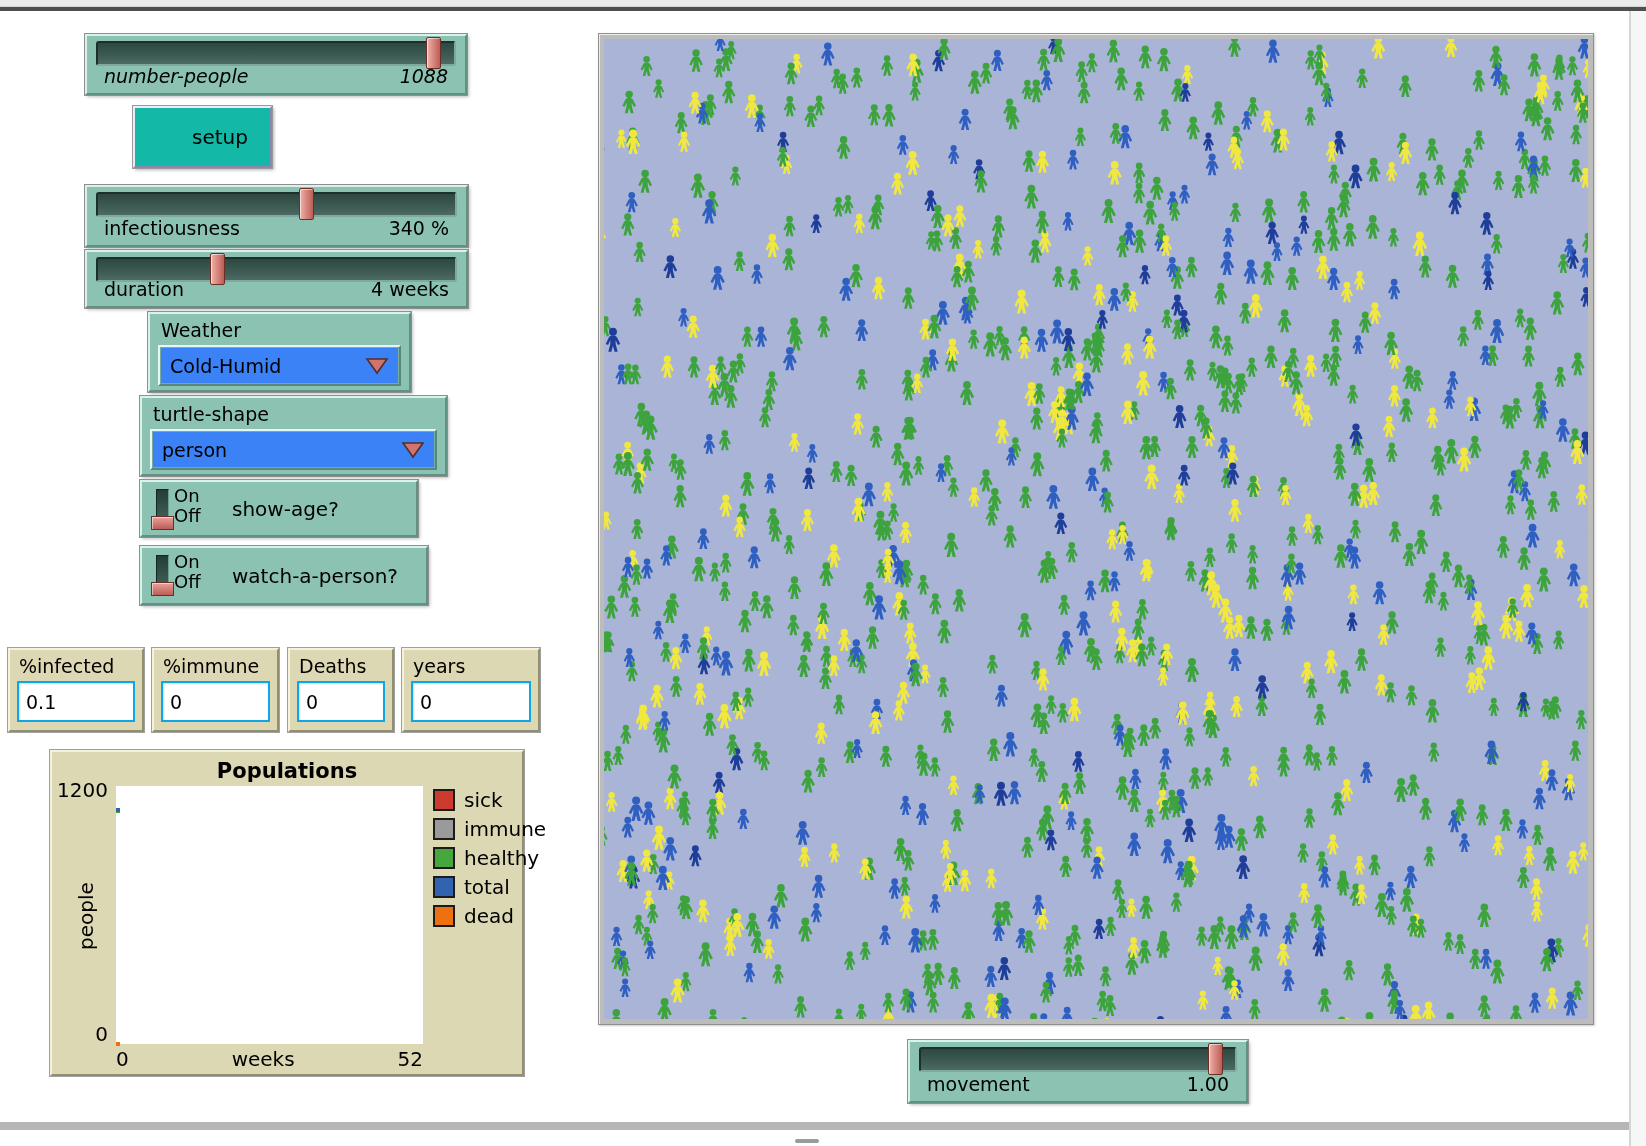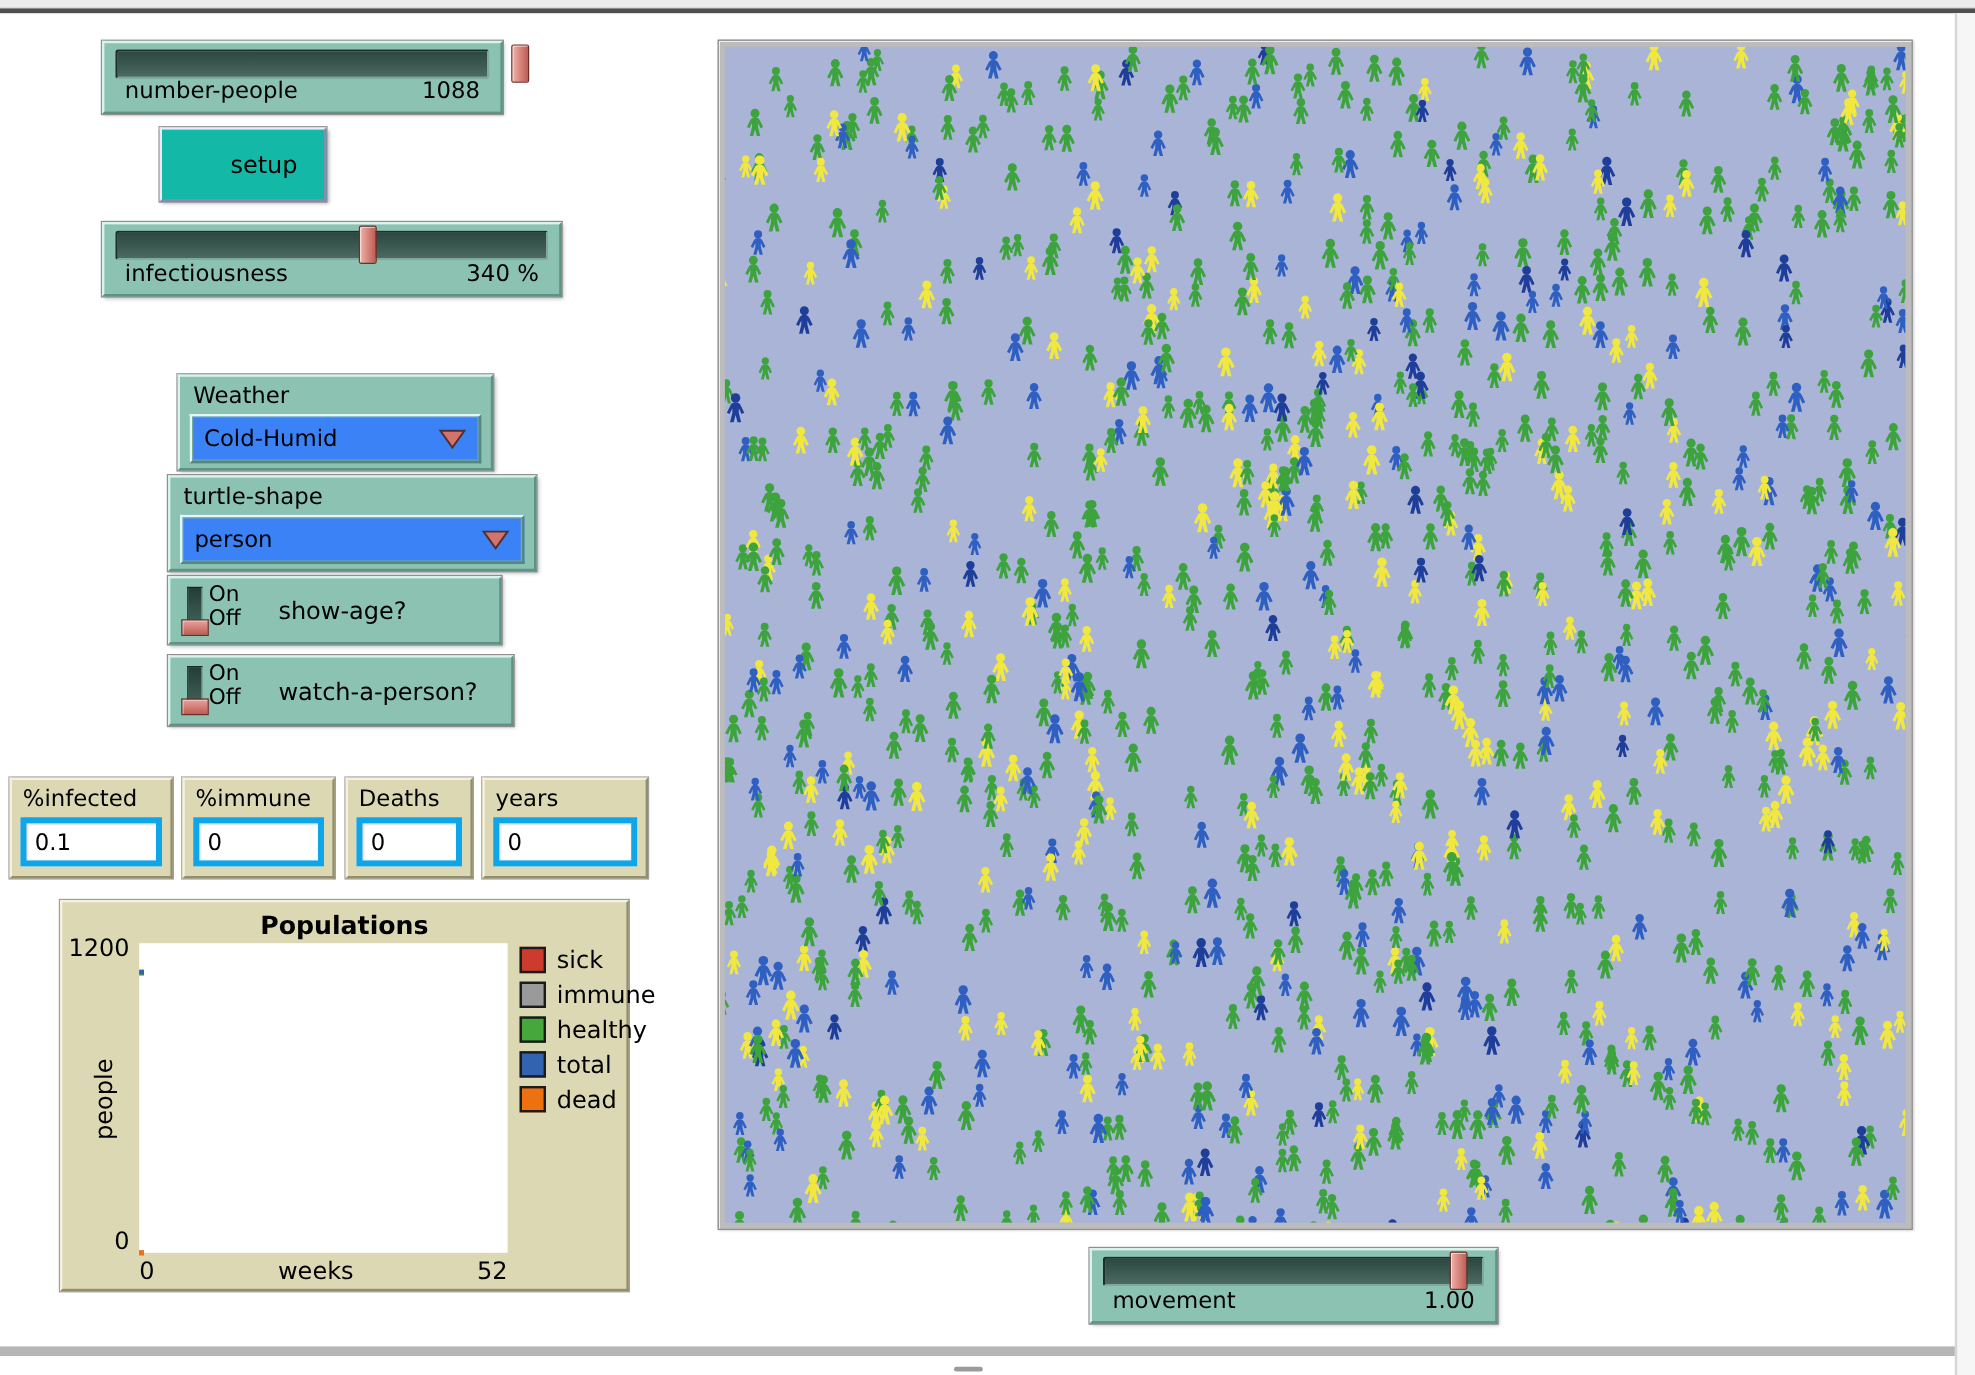--- a/index.html
+++ b/index.html
@@ -22,21 +22,21 @@
   
   .slider-track { position:absolute; left:9px; right:9px; top:5px; height:25px;
                   background:linear-gradient(180deg,#2c4841 0%,#3c5952 55%,#4c6b62 100%);
                   border:2px solid; border-color:#1c2f2a #7fa99d #7fa99d #1c2f2a; border-radius:3px; }
   .slider-handle { position:absolute; top:-6px; width:15px; height:32px;
                    background:linear-gradient(90deg,#f0b3ac 0%,#d98a82 45%,#bb5d55 100%);
                    border:1px solid #6b2f2a; border-radius:2px;
                    box-shadow:inset 1px 1px 0 rgba(255,255,255,.55); cursor:pointer; }
   .slider-labels { position:absolute; left:17px; right:17px; bottom:6px; display:flex;
                    justify-content:space-between; font-size:19px; }
-  .s-number   { left:85px;  top:34px;   width:334px; height:61px; }
+  .s-number   { left:85px;  top:34px;   width:382px; height:61px;font-style:italic; }
   .s-infect   { left:85px;  top:185px;  width:383px; height:62px; }
   .s-duration { left:85px;  top:250px;  width:383px; height:58px; }
   .s-movement { left:908px; top:1040px; width:340px; height:63px;padding-left:12px; }
 
   
   .nl-button { position:absolute; background:#14b8a6; border:2px solid;
                border-color:#edebfa #8d88b2 #8d88b2 #edebfa;
                box-shadow:0 0 0 1px #9a9a9a, 2px 2px 3px rgba(0,0,0,.3);
                display:flex; align-items:center; justify-content:center;
                font-size:20px; cursor:pointer;padding-left:35px; }
@@ -70,21 +70,21 @@
 
   
   .nl-monitor { position:absolute; top:648px; height:84px; background:#ddd8b4; border:2px solid;
                 border-color:#f4f1dd #928e6e #928e6e #f4f1dd; box-shadow:0 0 0 1px #a0a0a0;padding-left:24px; }
   .m-1 { left:8px;   width:136px; }
   .m-2 { left:152px; width:127px; }
   .m-3 { left:288px; width:106px; }
   .m-4 { left:402px; width:138px; }
   .monitor-label { position:absolute; left:9px; top:5px; font-size:19px; }
   .monitor-box { position:absolute; left:7px; right:7px; top:31px; bottom:8px; background:#ffffff;
-                 border:5px solid #0ea5e9; box-shadow:inset 1px 1px 2px rgba(0,0,0,.18);
+                 border:2px solid #0ea5e9; box-shadow:inset 1px 1px 2px rgba(0,0,0,.18);
                  display:flex; align-items:center;text-align:center; }
   .monitor-value { margin-left:7px; font-size:19px; }
 
   
   .nl-plot { position:absolute; left:50px; top:750px; width:474px; height:326px; background:#ddd8b4;
              border:2px solid; border-color:#f4f1dd #928e6e #928e6e #f4f1dd; box-shadow:0 0 0 1px #a0a0a0; }
   .plot-title { position:absolute; top:7px; left:0; right:0; text-align:center; font-size:21px; font-weight:bold; }
   .plot-area { position:absolute; left:64px; top:34px; width:307px; height:258px; background:#ffffff; }
   .plot-dot  { position:absolute; width:4px; height:4px; }
   .plot-ymax { position:absolute; left:0px; top:26px; width:56px; text-align:right; font-size:20px; }
@@ -134,20 +134,29 @@
   <div class="nl-teal s-infect">
     <div class="slider-track">
       <div class="slider-handle" style="left: 201px;"></div>
     </div>
     <div class="slider-labels">
       <span>infectiousness</span>
       <span>340 %</span>
     </div>
   </div>
 
+  <div class="nl-teal s-duration">
+    <div class="slider-track">
+      <div class="slider-handle" style="left: 112px;"></div>
+    </div>
+    <div class="slider-labels">
+      <span>duration</span>
+      <span>4 weeks</span>
+    </div>
+  </div>
 
   <div class="nl-teal c-weather">
     <div class="chooser-label">Weather</div>
     <div class="chooser-box">
       <span class="chooser-value">Cold-Humid</span>
       <span class="chooser-arrow">
         <svg width="24" height="18" viewBox="0 0 24 18">
             <polygon points="2,2 22,2 12,16" fill="#d3736d" stroke="#50302d" stroke-width="1.6"></polygon>
           </svg>
       </span>

